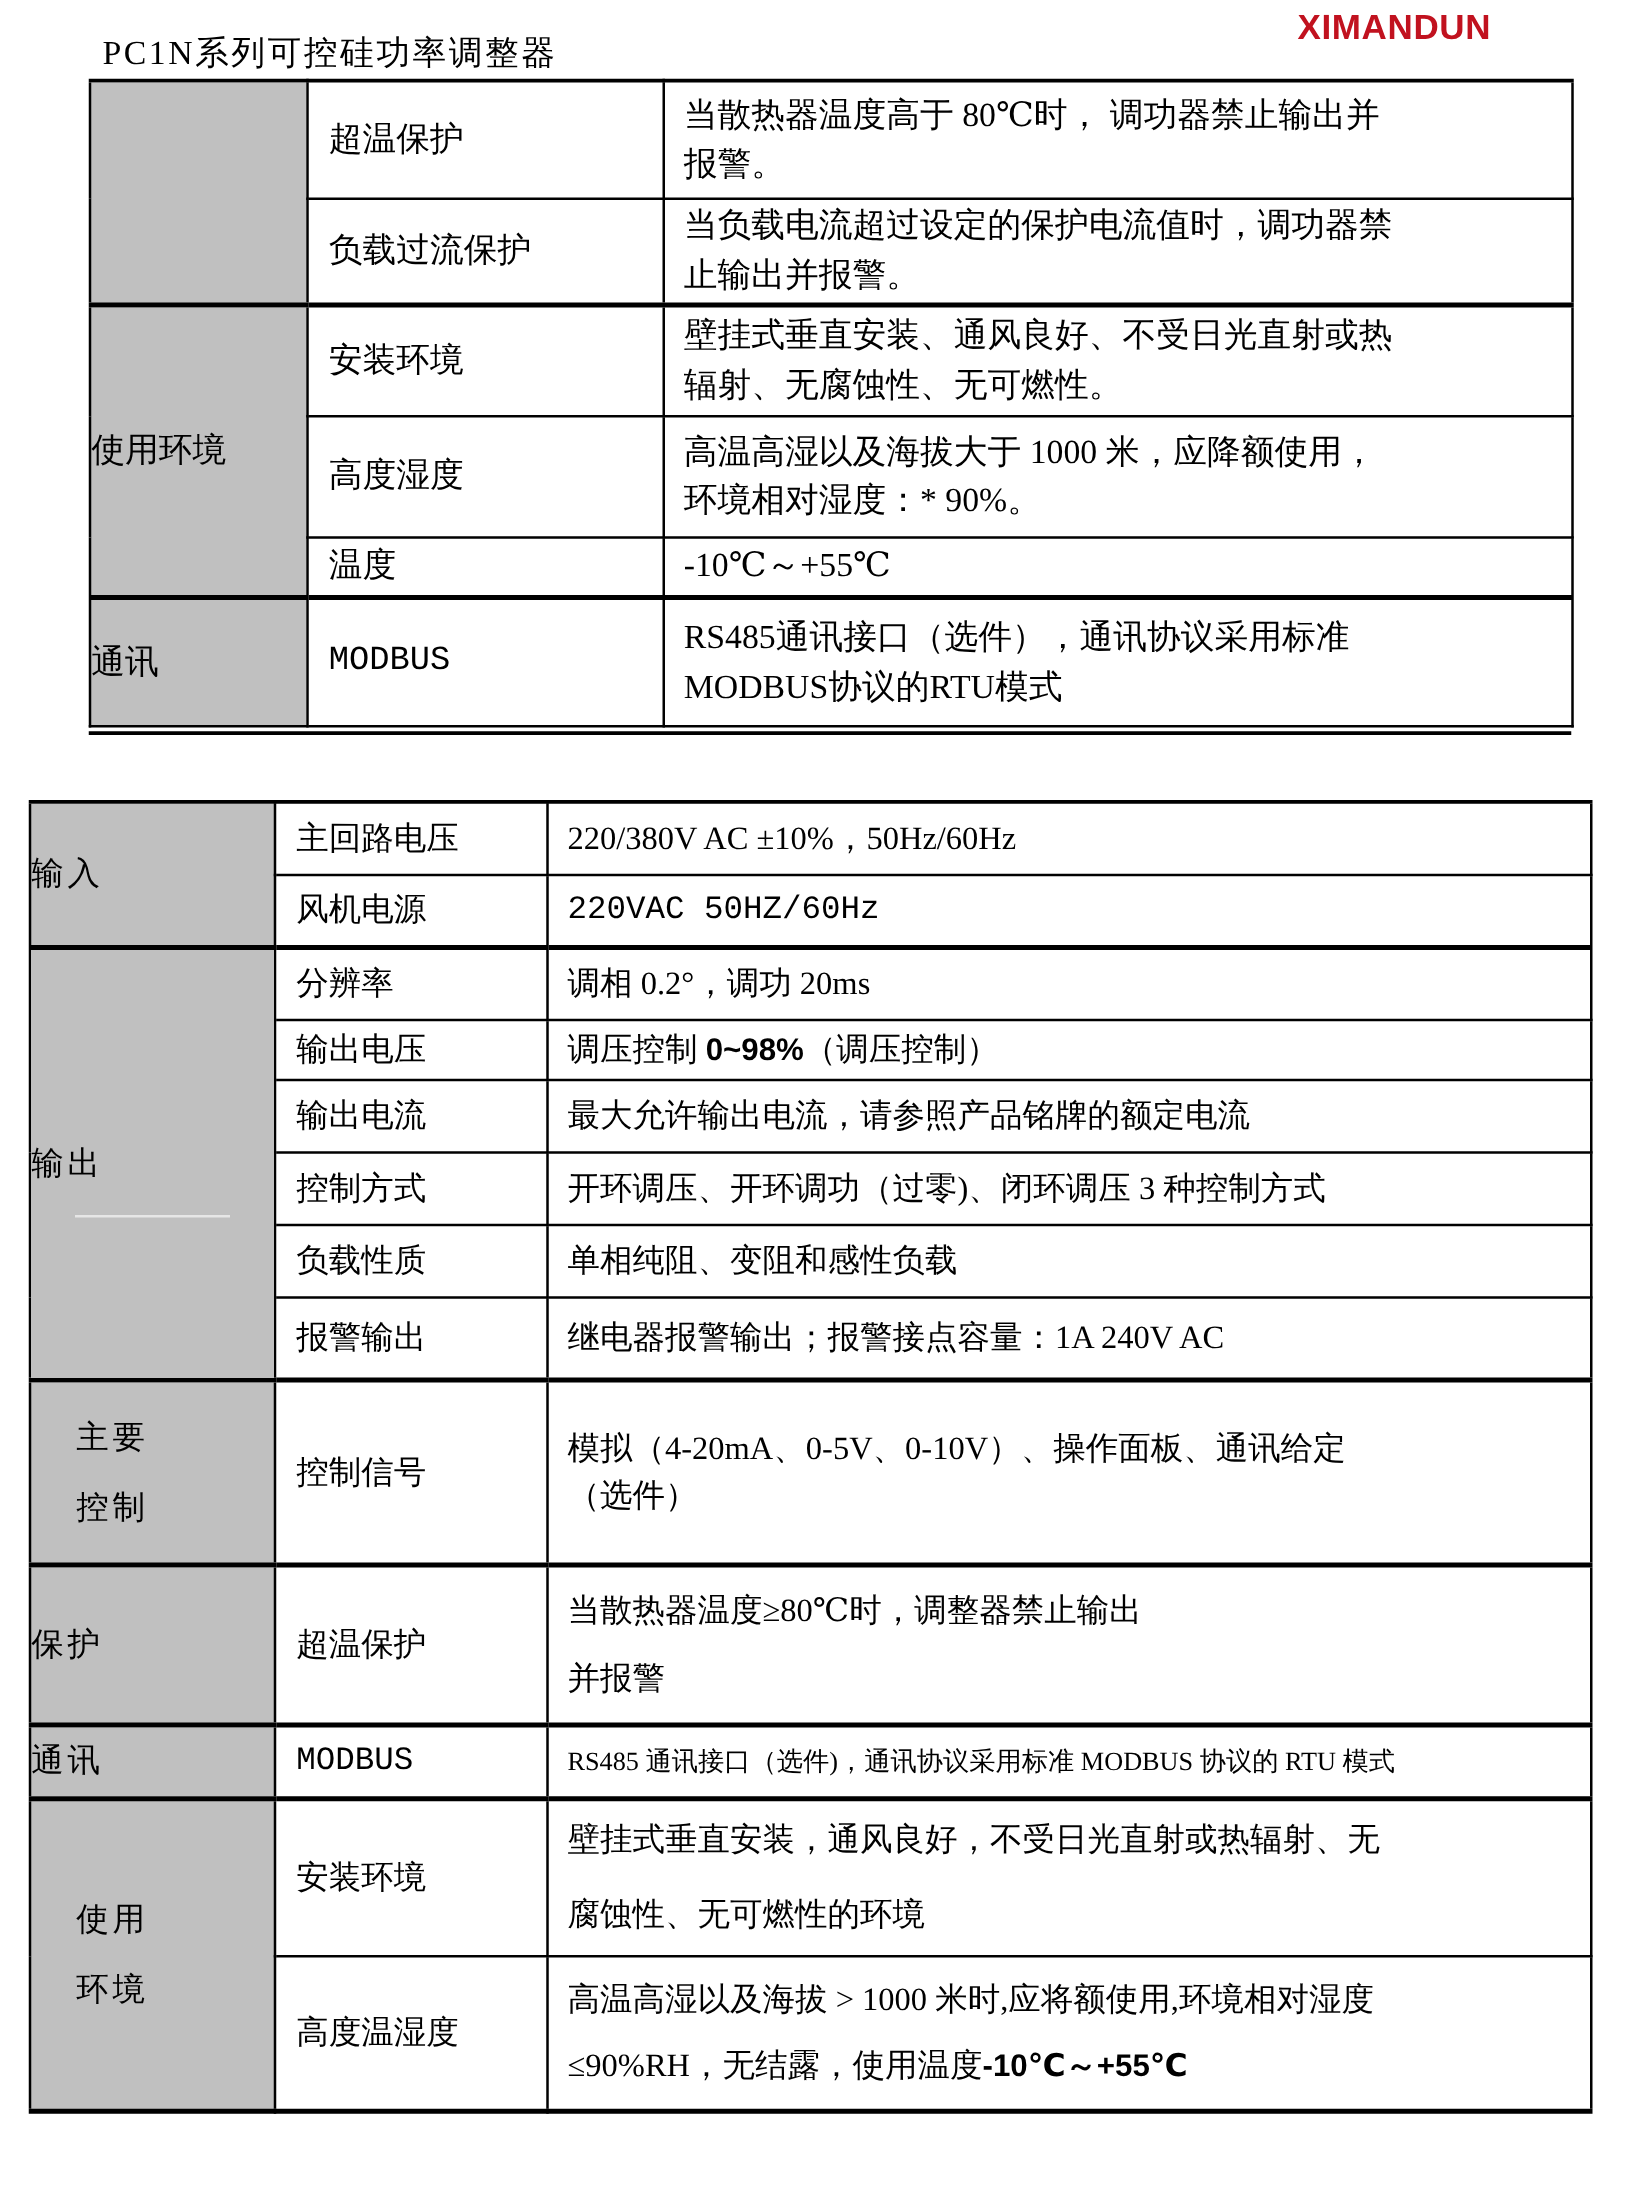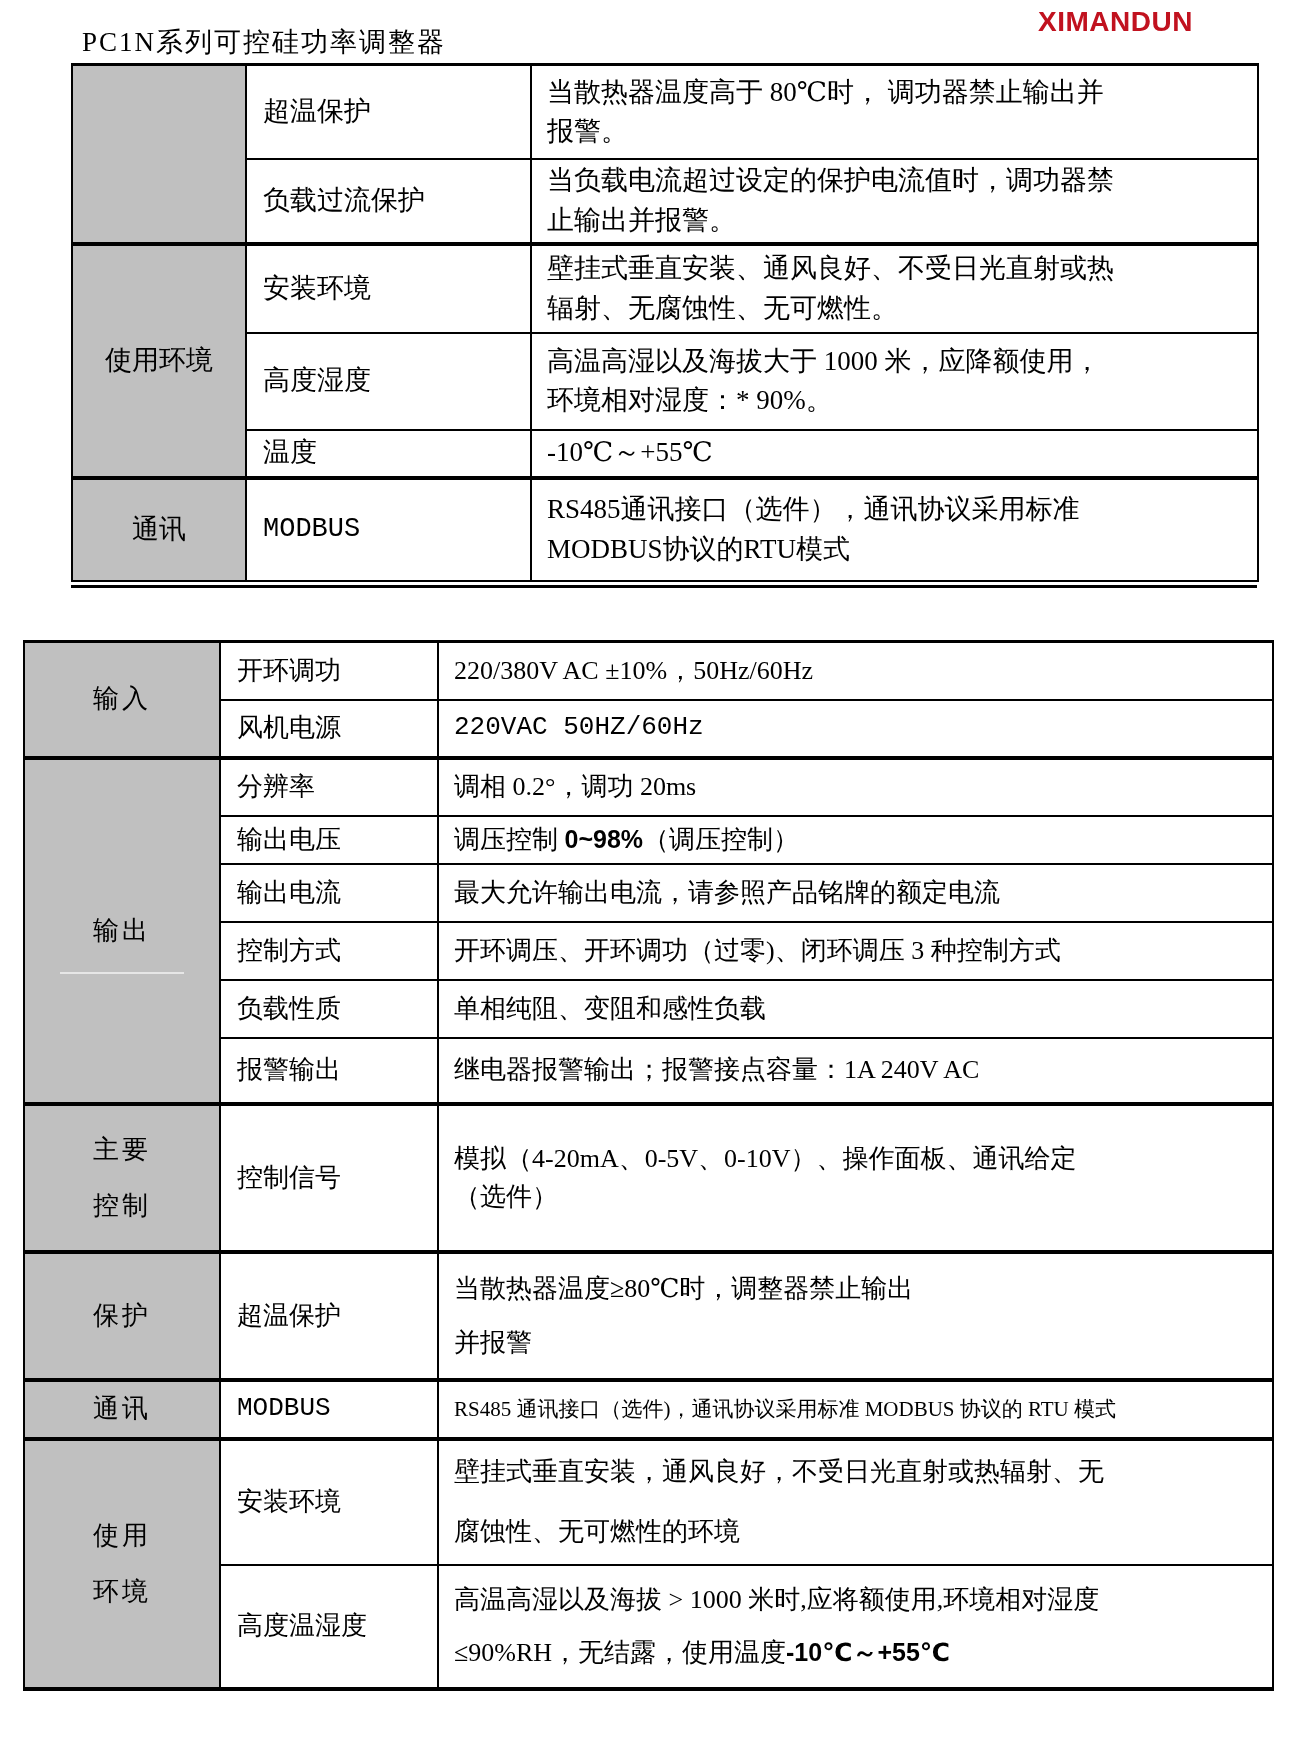--- a/index.html
+++ b/index.html
@@ -34,36 +34,36 @@
   table.spec td {
     border:2px solid #000;
     vertical-align:middle;
     line-height:1.45;
     overflow:hidden;
   }
   tr.gsep td { border-top-width:4px; }
   table.t2 { border-bottom-width:4px; }
 
   td.gc {
-    background:#c0c0c0; text-align:center;
+    background:#c0c0c0; 
     white-space:pre-line;
   }
   .t1 td { font-size:27px; }
   .t2 td { font-size:26px; }
   .t1 td.gc { font-size:27px; }
   .t2 td.gc { font-size:26px; letter-spacing:3px; }
 
   td.param { text-align:left; padding-left:16px; padding-right:6px; white-space:pre-line; }
   td.val   { text-align:left; padding-left:15px; padding-right:8px; white-space:pre-line; }
 
   .mono { font-family:"Liberation Mono","DejaVu Sans Mono",monospace; font-size:24px; }
   .small-val { font-size:21px !important; }
   .lh-tall { line-height:2.05 !important; }
   .lh-wide { line-height:2.3 !important; }
-  .glabel-2 { line-height:2.15 !important; letter-spacing:4px; }
+  .glabel-2 { line-height:2.15 !important; letter-spacing:4px;padding-left:36px; }
   .bseg {
     font-family:"Liberation Sans","DejaVu Sans",sans-serif;
     font-weight:bold; font-size:25px;
   }
   
   td.gc-shine { position:relative; }
   td.gc-shine::after {
     content:""; position:absolute; left:18%; right:18%; top:62%;
     height:2px; background:rgba(255,255,255,0.6);
   }
@@ -122,21 +122,21 @@
 <table class="spec t2">
   <colgroup>
         <col style="width:196px">
         <col style="width:218px">
         <col style="width:835px">
       </colgroup>
 
   <tbody>
         <tr style="height:58px">
     <td class="gc" rowspan="2">输入</td>
-    <td class="param">开环调功</td>
+    <td class="param">主回路电压</td>
     <td class="val">220/380V AC  ±10%，50Hz/60Hz</td>
   </tr>
   <tr style="height:58px">
     <td class="param">风机电源</td>
     <td class="val mono">220VAC   50HZ/60Hz</td>
   </tr>
 
   <tr class="gsep" style="height:58px">
     <td class="gc gc-shine" rowspan="6">输出</td>
     <td class="param">分辨率</td>

